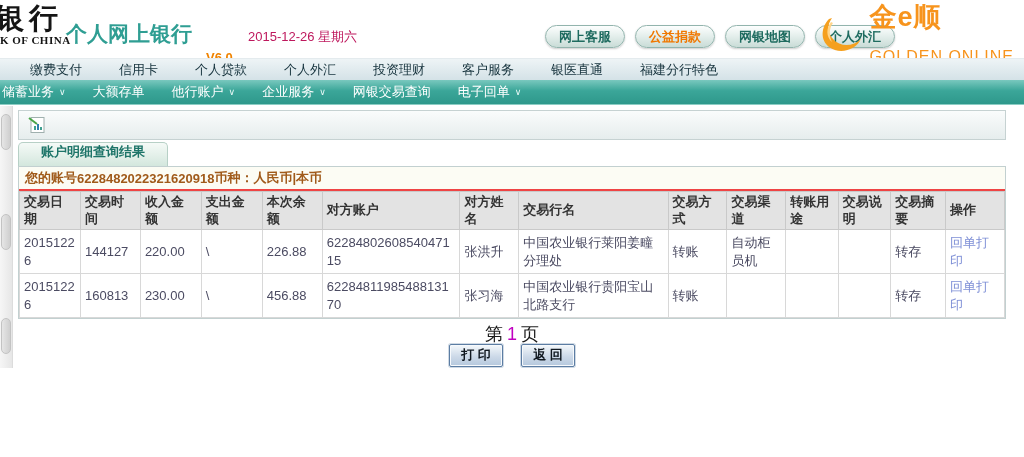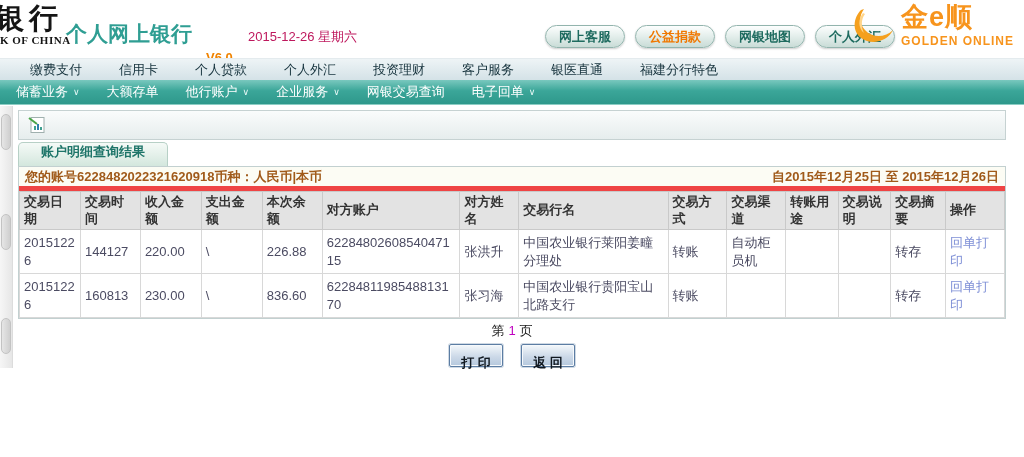--- a/index.html
+++ b/index.html
@@ -25,35 +25,35 @@
     height:23px; line-height:21px; padding:0 13px; border:1px solid #92b4ad; border-radius:12px;
     background:linear-gradient(180deg,#fdfefe 0%,#e3eeeb 50%,#c9dcd7 100%);
     font-size:13px; font-weight:bold; color:#1e6b5f; box-shadow:0 1px 2px rgba(0,0,0,.2);
     cursor:pointer; white-space:nowrap;
   }
   .qbtn.orange { color:#f07800; }
 
   .brand { position:absolute; right:10px; top:4px; display:flex; align-items:center; gap:4px; }
   .brand-text { display:flex; flex-direction:column; align-items:flex-start; line-height:1; }
   .brand-name { font-size:27px; font-weight:bold; color:#f7941d; letter-spacing:1px; }
-  .brand-sub  { font-size:12px; font-weight:bold; color:#f7941d; letter-spacing:1px; margin-top:4px; }
+  .brand-sub  { font-size:16px; font-weight:normal; color:#f7941d; letter-spacing:1px; margin-top:18px; }
 
   
   .nav1 {
     position:absolute; top:58px; left:0; width:1024px; height:22px;
     background:linear-gradient(180deg,#eef4f6,#d4e2e7); border-top:1px solid #e4ebee;
     display:flex; align-items:center; gap:37px; padding-left:30px;
     font-size:13px; font-weight:normal; color:#14313b;
   }
   .nav1 span { cursor:pointer; white-space:nowrap; }
   .nav2 {
     position:absolute; top:80px; left:0; width:1024px; height:25px;
     background:linear-gradient(180deg,#79c8be 0%,#3ba699 45%,#2e988b 100%);
     border-bottom:1px solid #8ccdc4;
-    display:flex; align-items:center; gap:27px; padding-left:16px;
+    display:flex; align-items:center; gap:27px; padding-left:2px;
     font-size:13px; color:#fff;
   }
   .nav2 .mi { cursor:pointer; white-space:nowrap; display:flex; align-items:center; }
   .chev { font-size:9px; margin-left:5px; color:#eafaf7; }
 
   
   .left-strip { position:absolute; left:0; top:106px; width:13px; height:262px;
     background:linear-gradient(90deg,#f6f6f6,#e6e6e6); border-right:1px solid #dcdcdc; }
   .pill { position:absolute; left:1px; width:10px; height:36px;
     background:linear-gradient(90deg,#e6e6e6,#cfcfcf); border:1px solid #c3c3c3; border-radius:5px; cursor:pointer; }
@@ -74,43 +74,43 @@
     position:absolute; left:18px; top:142px; width:150px; height:25px;
     border:1px solid #b7d0c6; border-bottom:none; border-radius:5px 5px 0 0;
     background:linear-gradient(180deg,#f5faf7,#d2e6dc);
     display:flex; justify-content:center;
     font-size:13px; font-weight:bold; color:#1d7468; cursor:pointer;
   }
 
   
   .panel { position:absolute; left:18px; top:166px; width:988px; border:1px solid #c2d0d0; background:#fff; }
   .info-row { height:24px; display:flex; align-items:center; padding:0 6px;
-    background:#fcfcf4; border-bottom:5px solid #ef4444;
+    background:#fcfcf4; border-bottom:2px solid #ef4444;
     font-size:13px; font-weight:bold; color:#a05a1a; }
   .info-right { margin-left:auto; }
 
   table.result { width:100%; border-collapse:collapse; table-layout:fixed; font-size:13px; }
   table.result th {
     background:#e3e3e3; border:1px solid #c9c9c9; font-weight:bold; color:#333;
     padding:2px 4px; text-align:left; height:38px; line-height:1.25; vertical-align:middle;
   }
   table.result td {
     border:1px solid #d8d8d8; background:#fff; padding:2px 4px; height:44px;
     color:#4b4b62; line-height:1.35; vertical-align:middle; word-break:break-all;
   }
   .link { color:#7e8fd6; cursor:pointer; }
 
   
   .pagination { position:absolute; left:18px; top:322px; width:988px; text-align:center;
-    font-size:13px; color:#1a1a1a; }
+    font-size:18px; color:#1a1a1a; }
   .page-num { color:#c000c0; margin:0 4px; }
   .btn-row { position:absolute; left:18px; top:344px; width:988px;
     display:flex; justify-content:center; gap:18px; }
   .gbtn {
-    min-width:54px; height:23px; line-height:19px; padding:8px 8px; text-align:center;
+    min-width:54px; height:23px; line-height:19px; padding:0 8px; text-align:center;
     font-size:13px; font-weight:bold; color:#101820;
     background:linear-gradient(180deg,#f4f8fb 0%,#ccd9e8 55%,#b5c8dd 100%);
     border:1px solid #5c7da3; border-radius:2px;
     box-shadow:inset 0 0 0 1px #f6f9fc, 0 0 0 1px #cfd9e4; cursor:pointer; white-space:nowrap;
   }
 </style>
 </head>
 <body>
 
 <div class="header">
@@ -195,21 +195,20 @@
 
 <div class="tab">
   <span>账户明细查询结果</span>
 </div>
 
 <div class="panel">
   <div class="info-row">
     <span>您的账号</span>
       <span>6228482022321620918</span>
       <span> 币种：人民币|本币</span>
-    <span class="info-right">自2015年12月25日 至 2015年12月26日</span>
   </div>
 
   <table class="result">
     <colgroup>
       <col style="width:58px">
         <col style="width:57px">
         <col style="width:58px">
         <col style="width:58px">
       <col style="width:57px">
         <col style="width:131px">
@@ -255,21 +254,21 @@
         <td></td>
         <td></td>
         <td>转存</td>
         <td><span class="link">回单打印</span></td>
       </tr>
       <tr>
         <td>20151226</td>
         <td>160813</td>
         <td>230.00</td>
         <td>\</td>
-        <td>836.60</td>
+        <td>456.88</td>
         <td>6228481198548813170</td>
         <td>张习海</td>
         <td>中国农业银行贵阳宝山北路支行</td>
         <td>转账</td>
         <td></td>
         <td></td>
         <td></td>
         <td>转存</td>
         <td><span class="link">回单打印</span></td>
       </tr>

